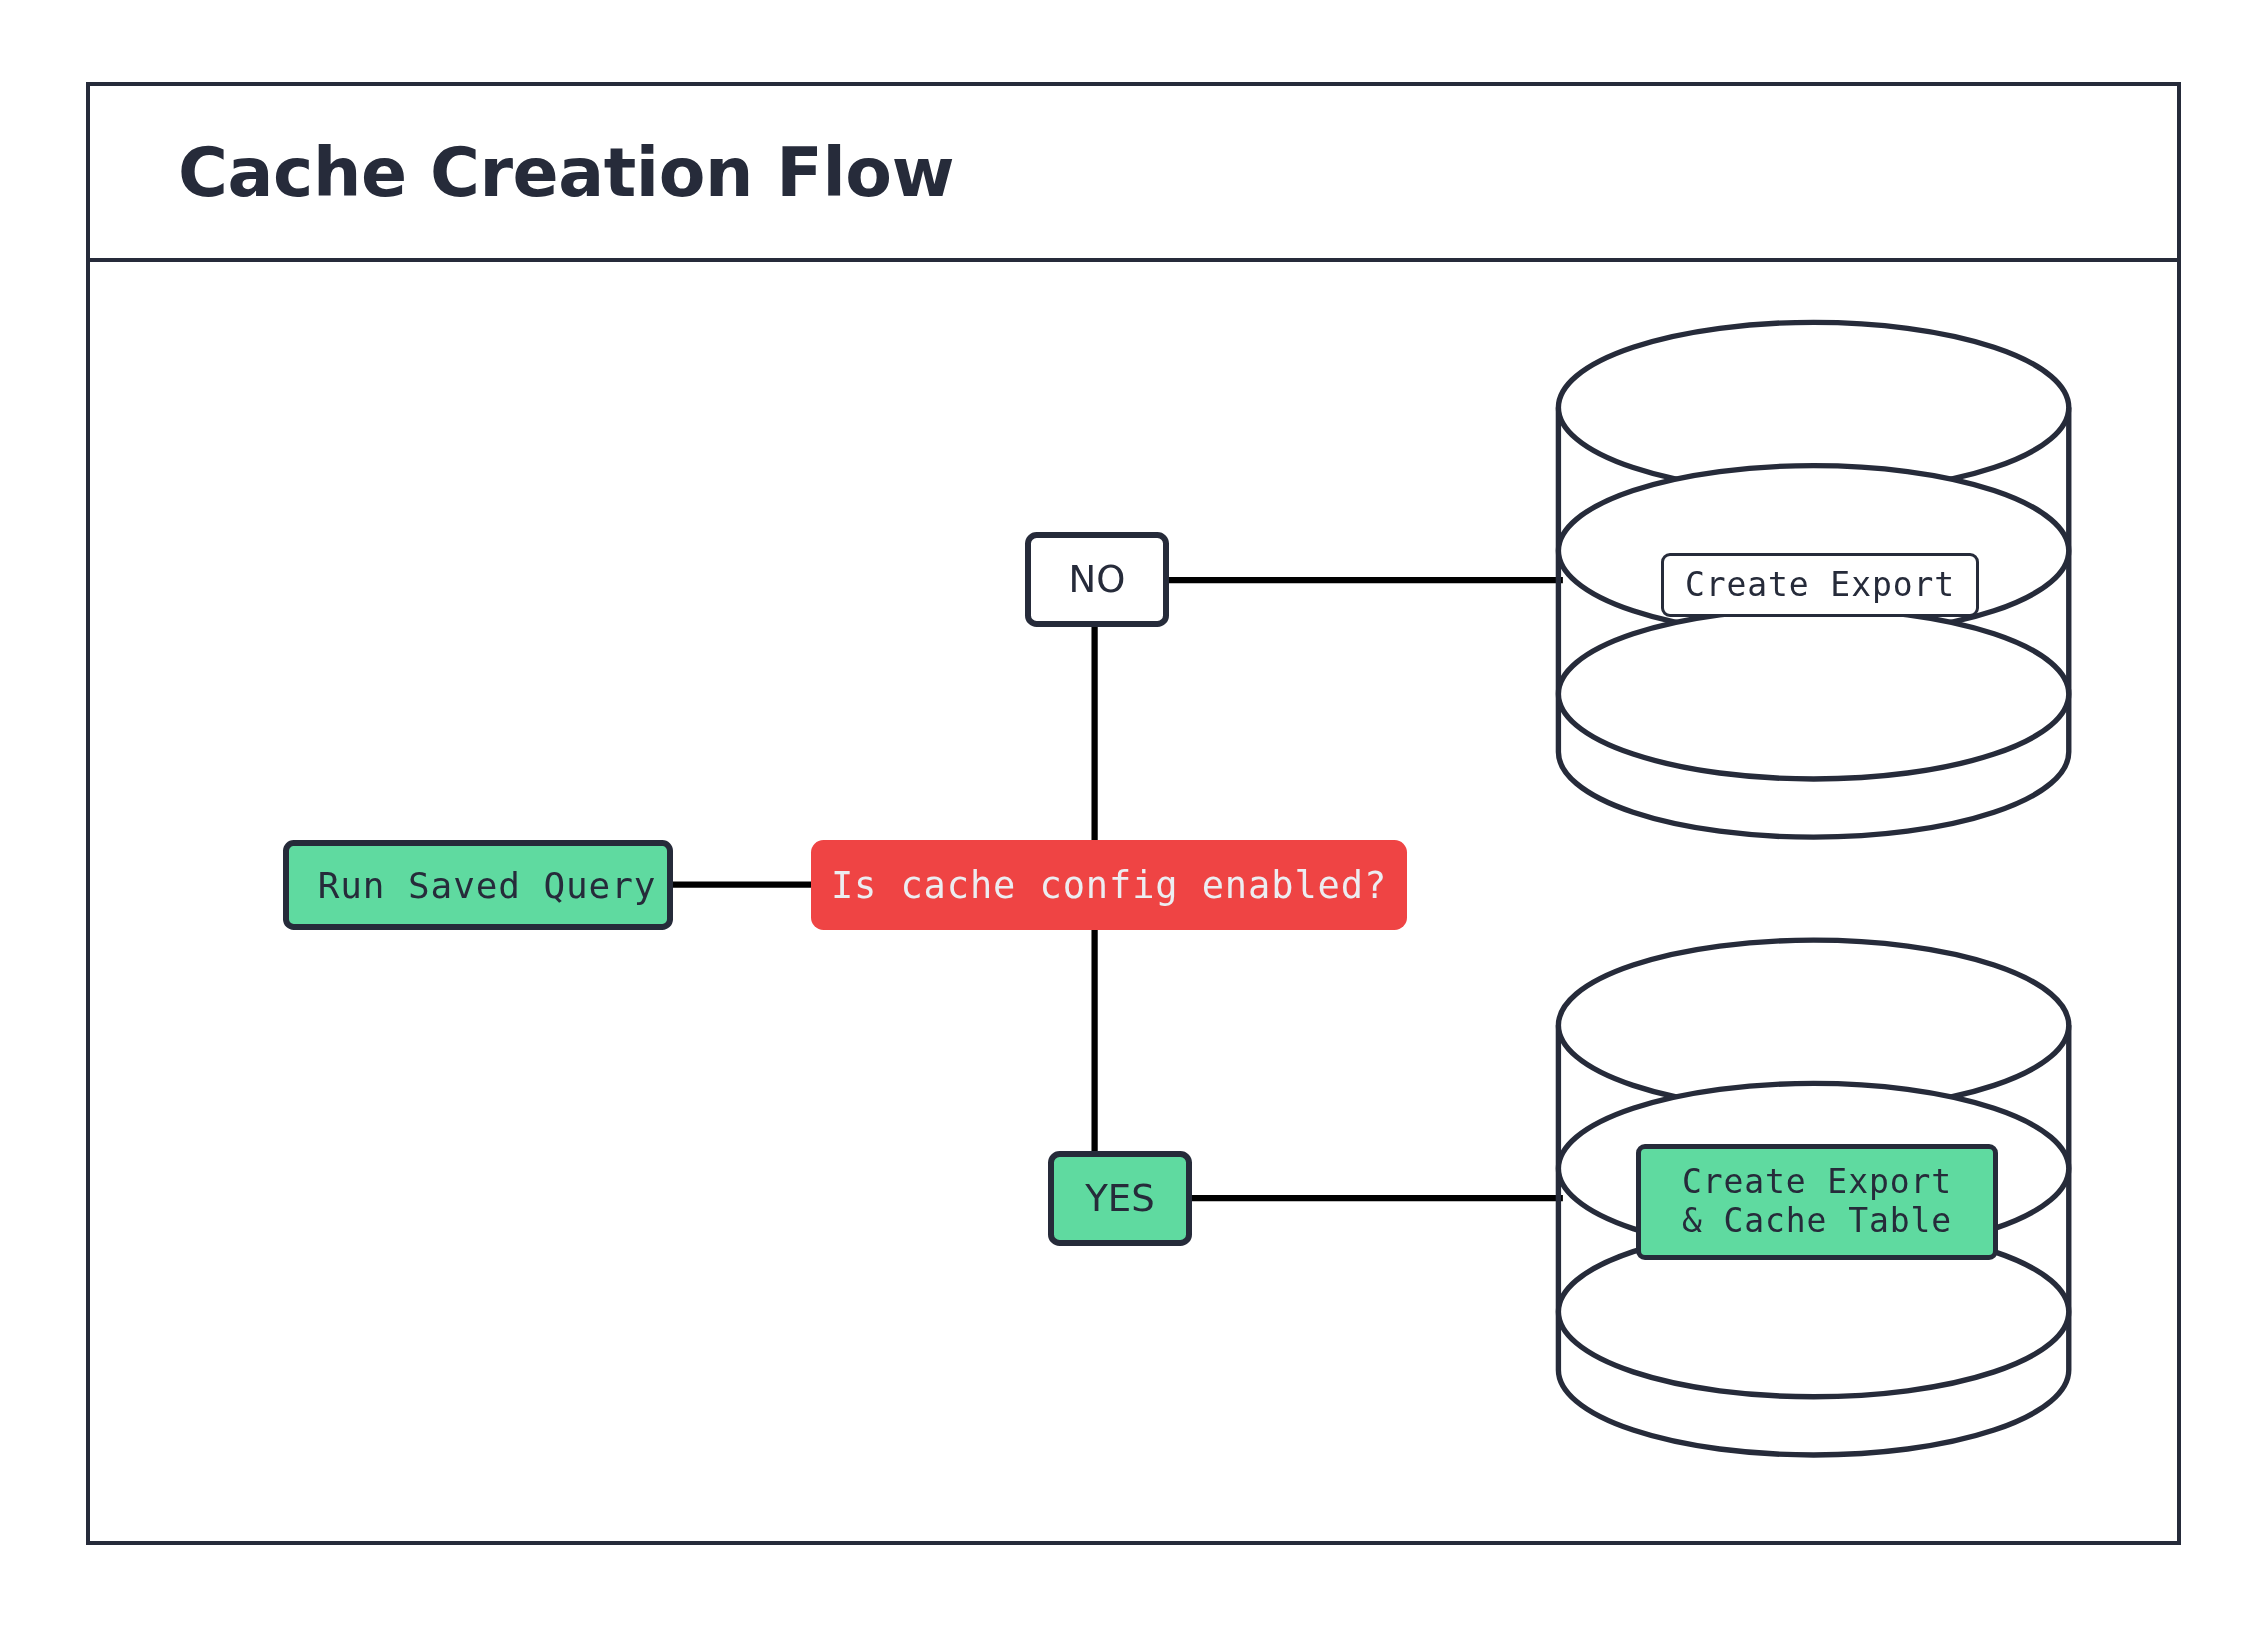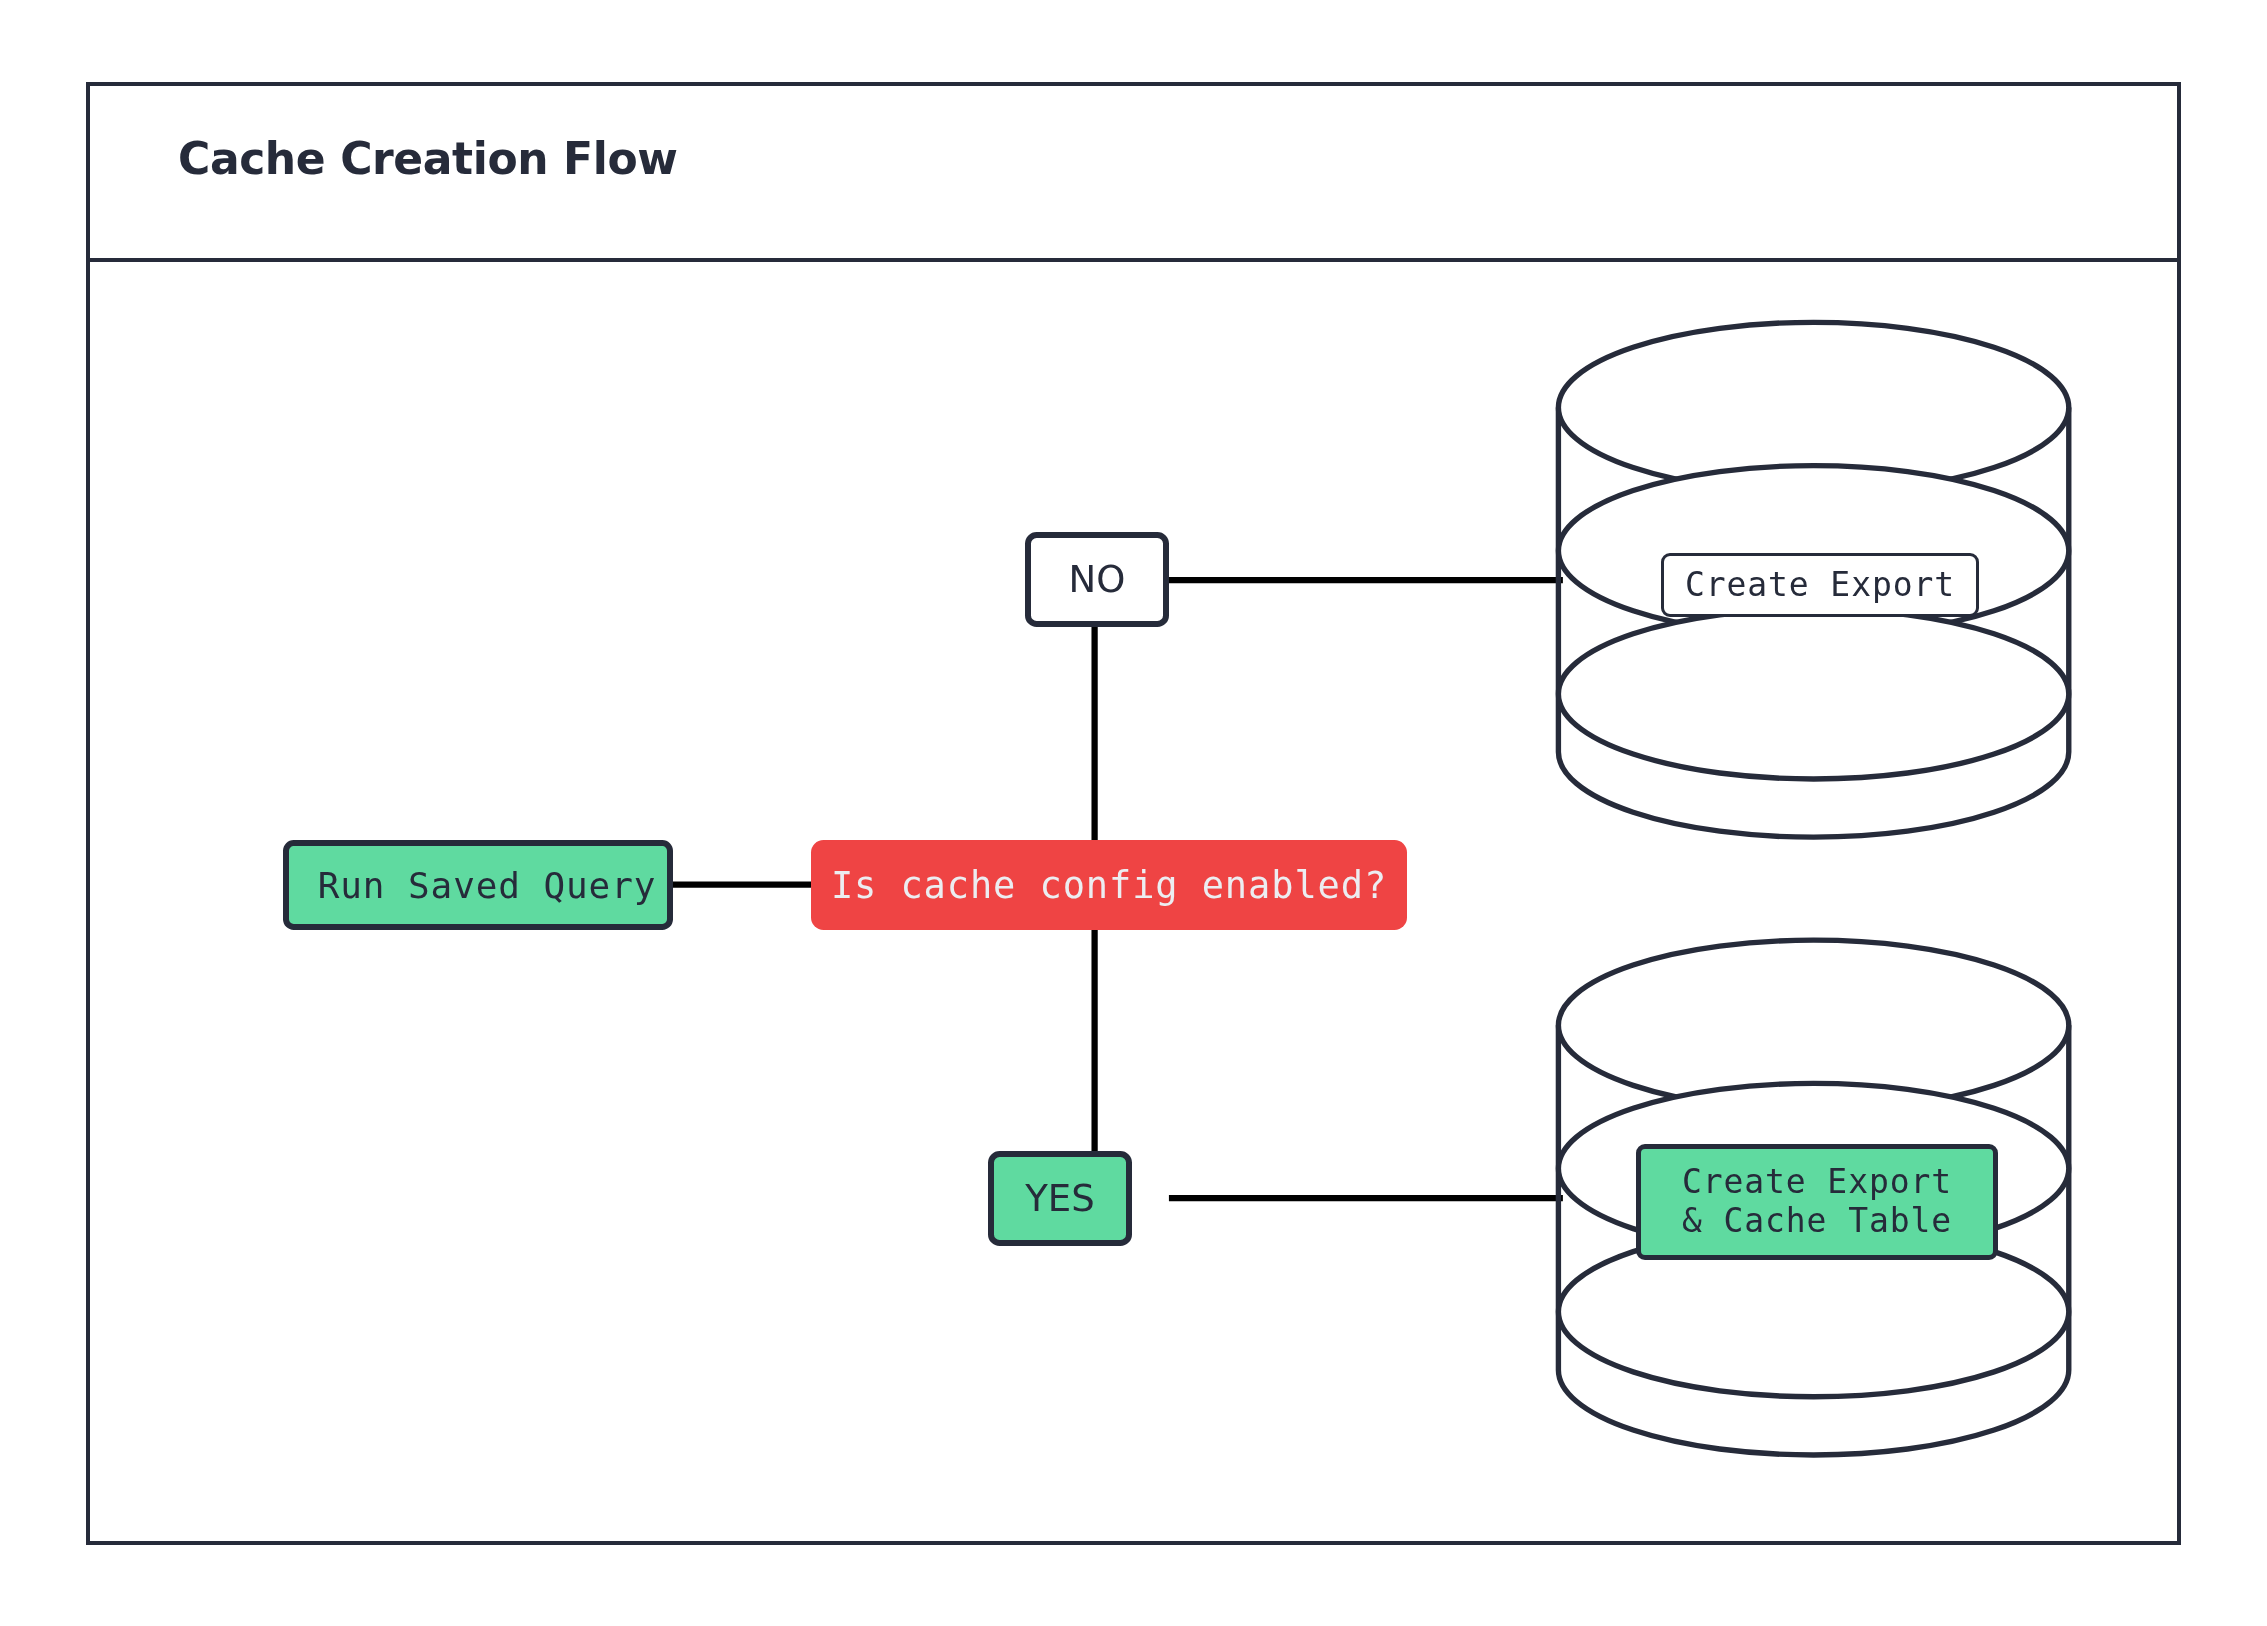--- a/index.html
+++ b/index.html
@@ -40,21 +40,21 @@
     width: 100%;
     height: 176px;
     border-bottom: 4.5px solid #262b3a;
     box-sizing: border-box;
   }
 
   .diagram-title {
     position: absolute;
     left: 88px;
     top: 47px;
-    font-size: 44px;
+    font-size: 68px;
     font-weight: bold;
     color: #262b3a;
     letter-spacing: -0.4px;
     white-space: nowrap;
     font-family: "DejaVu Sans", "Liberation Sans", sans-serif;
   }
 
   
   #art {
     position: absolute;
@@ -113,21 +113,21 @@
     color: #262b3a;
   }
 
   .node-no {
     left: 1025px;
     top: 532px;
     background: #ffffff;
   }
 
   .node-yes {
-    left: 988px;
+    left: 1048px;
     top: 1151px;
     background: #5fdaa0;
   }
 
   
   .cyl-label {
     position: absolute;
     box-sizing: border-box;
     display: flex;
     align-items: center;

